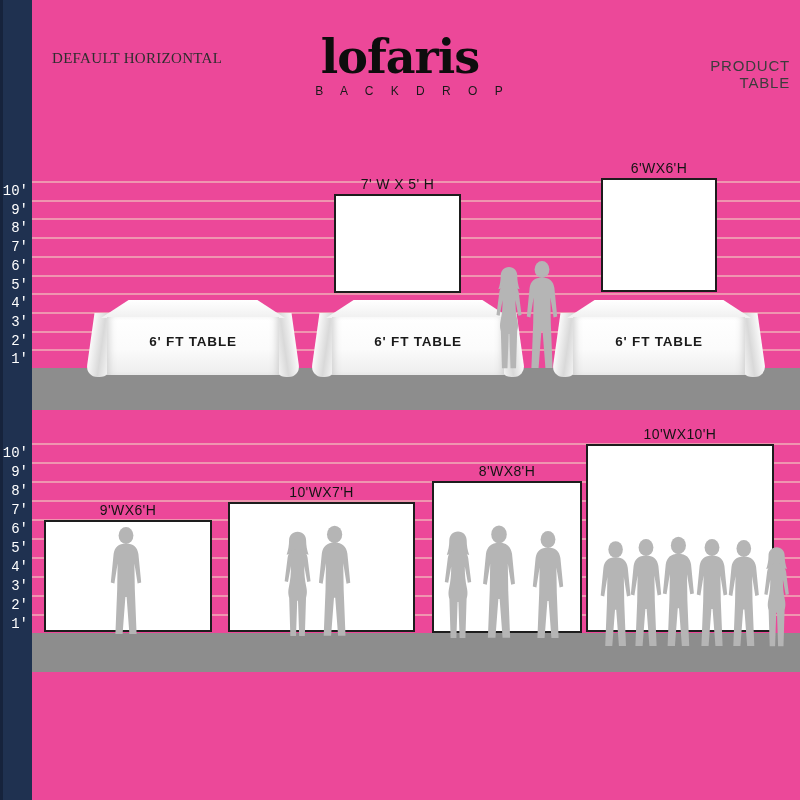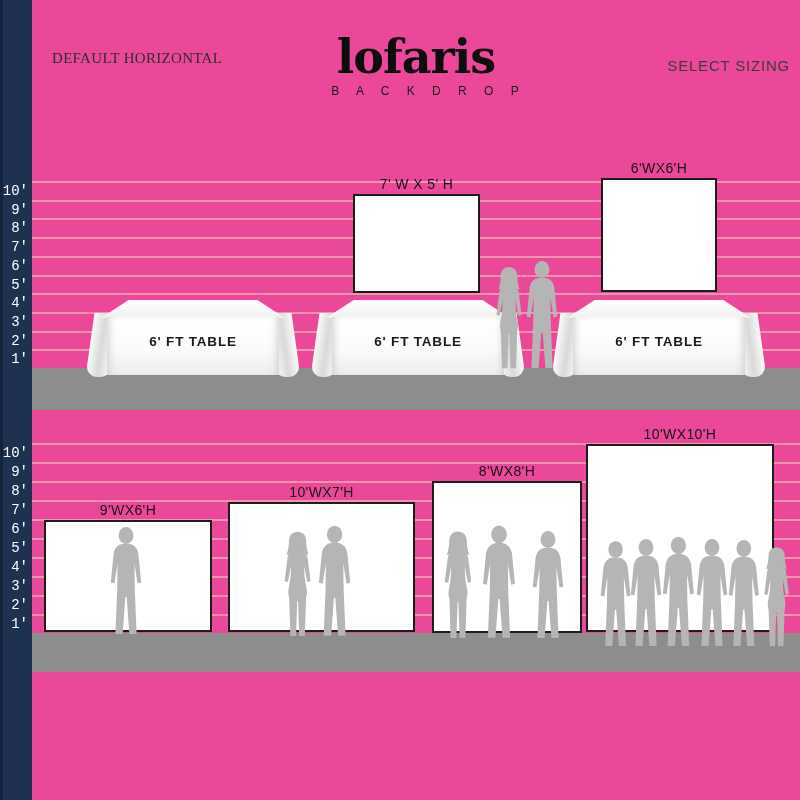--- a/index.html
+++ b/index.html
@@ -9,21 +9,21 @@
   
   #ruler-strip{position:absolute;left:0;top:0;width:32px;height:800px;z-index:4;
     background:linear-gradient(90deg,#16233c 0px,#16233c 3px,#1f3150 3px);}
   .ruler-label{position:absolute;left:0;width:28px;text-align:right;z-index:5;
     color:#ffffff;font-family:Liberation Mono, monospace;
     font-size:14px;line-height:17px;letter-spacing:0;}
 
   
   #header-left{position:absolute;left:52px;top:49px;color:#2e2e2e;
     font-family:"Liberation Serif",serif;font-size:15px;line-height:19px;letter-spacing:.3px;}
-  #logo{position:absolute;left:316px;top:32px;width:200px;text-align:center;color:#0d0d0d;}
+  #logo{position:absolute;left:300px;top:32px;width:200px;text-align:center;color:#0d0d0d;}
   #logo-name{font-family:"DejaVu Serif","Liberation Serif",serif;font-weight:bold;
     font-size:46px;line-height:50px;letter-spacing:-1px;}
   #logo-sub{display:flex;align-items:center;justify-content:center;gap:6px;margin-top:2px;}
   #logo-sub .dash{width:16px;height:1.5px;background:#1a1a1a;}
   #logo-sub .subtext{font-size:12px;letter-spacing:7px;color:#1a1a1a;font-weight:500;
     text-indent:7px;white-space:nowrap;margin-left:18px;}
   #header-right{position:absolute;left:664px;top:57px;width:126px;text-align:right;
     color:#3c3c3c;font-size:15px;letter-spacing:.8px;font-weight:300;}
 
   
@@ -81,21 +81,21 @@
     <div>DEFAULT HORIZONTAL</div>
   </div>
   <div id="logo">
     <div id="logo-name">lofaris</div>
     <div id="logo-sub">
       <span class="dash"></span>
       <span class="subtext">B A C K D R O P</span>
       <span class="dash"></span>
     </div>
   </div>
-  <div id="header-right">SELECT SIZING</div>
+  <div id="header-right">PRODUCT TABLE</div>
 
   <div id="grid-layer">
       <div class="gridline" style="top: 349.3px;"></div>
       <div class="ruler-label" style="top: 351.3px;">1′</div>
       <div class="gridline" style="top: 330.6px;"></div>
       <div class="ruler-label" style="top: 332.6px;">2′</div>
       <div class="gridline" style="top: 311.9px;"></div>
       <div class="ruler-label" style="top: 313.9px;">3′</div>
       <div class="gridline" style="top: 293.2px;"></div>
       <div class="ruler-label" style="top: 295.2px;">4′</div>
@@ -129,21 +129,21 @@
       <div class="ruler-label" style="top: 482.5px;">8′</div>
       <div class="gridline" style="top: 461.5px;"></div>
       <div class="ruler-label" style="top: 463.5px;">9′</div>
       <div class="gridline" style="top: 442.5px;"></div>
       <div class="ruler-label" style="top: 444.5px;">10′</div>
     </div>
 
   <div id="floor-top" class="floor"></div>
   <div id="floor-bottom" class="floor"></div>
 
-  <div class="backdrop" style="left:353px;top:194px;width:127px;height:99px;">
+  <div class="backdrop" style="left:334px;top:194px;width:127px;height:99px;">
     <div class="bd-label">7' W X 5' H</div>
   </div>
   <div class="backdrop" style="left:601px;top:178px;width:116px;height:114px;">
     <div class="bd-label">6'WX6'H</div>
   </div>
 
   <div class="table" style="left:107px;">
     <div class="drape drape-l"></div>
     <div class="drape drape-r"></div>
     <div class="tbl-top"></div>

